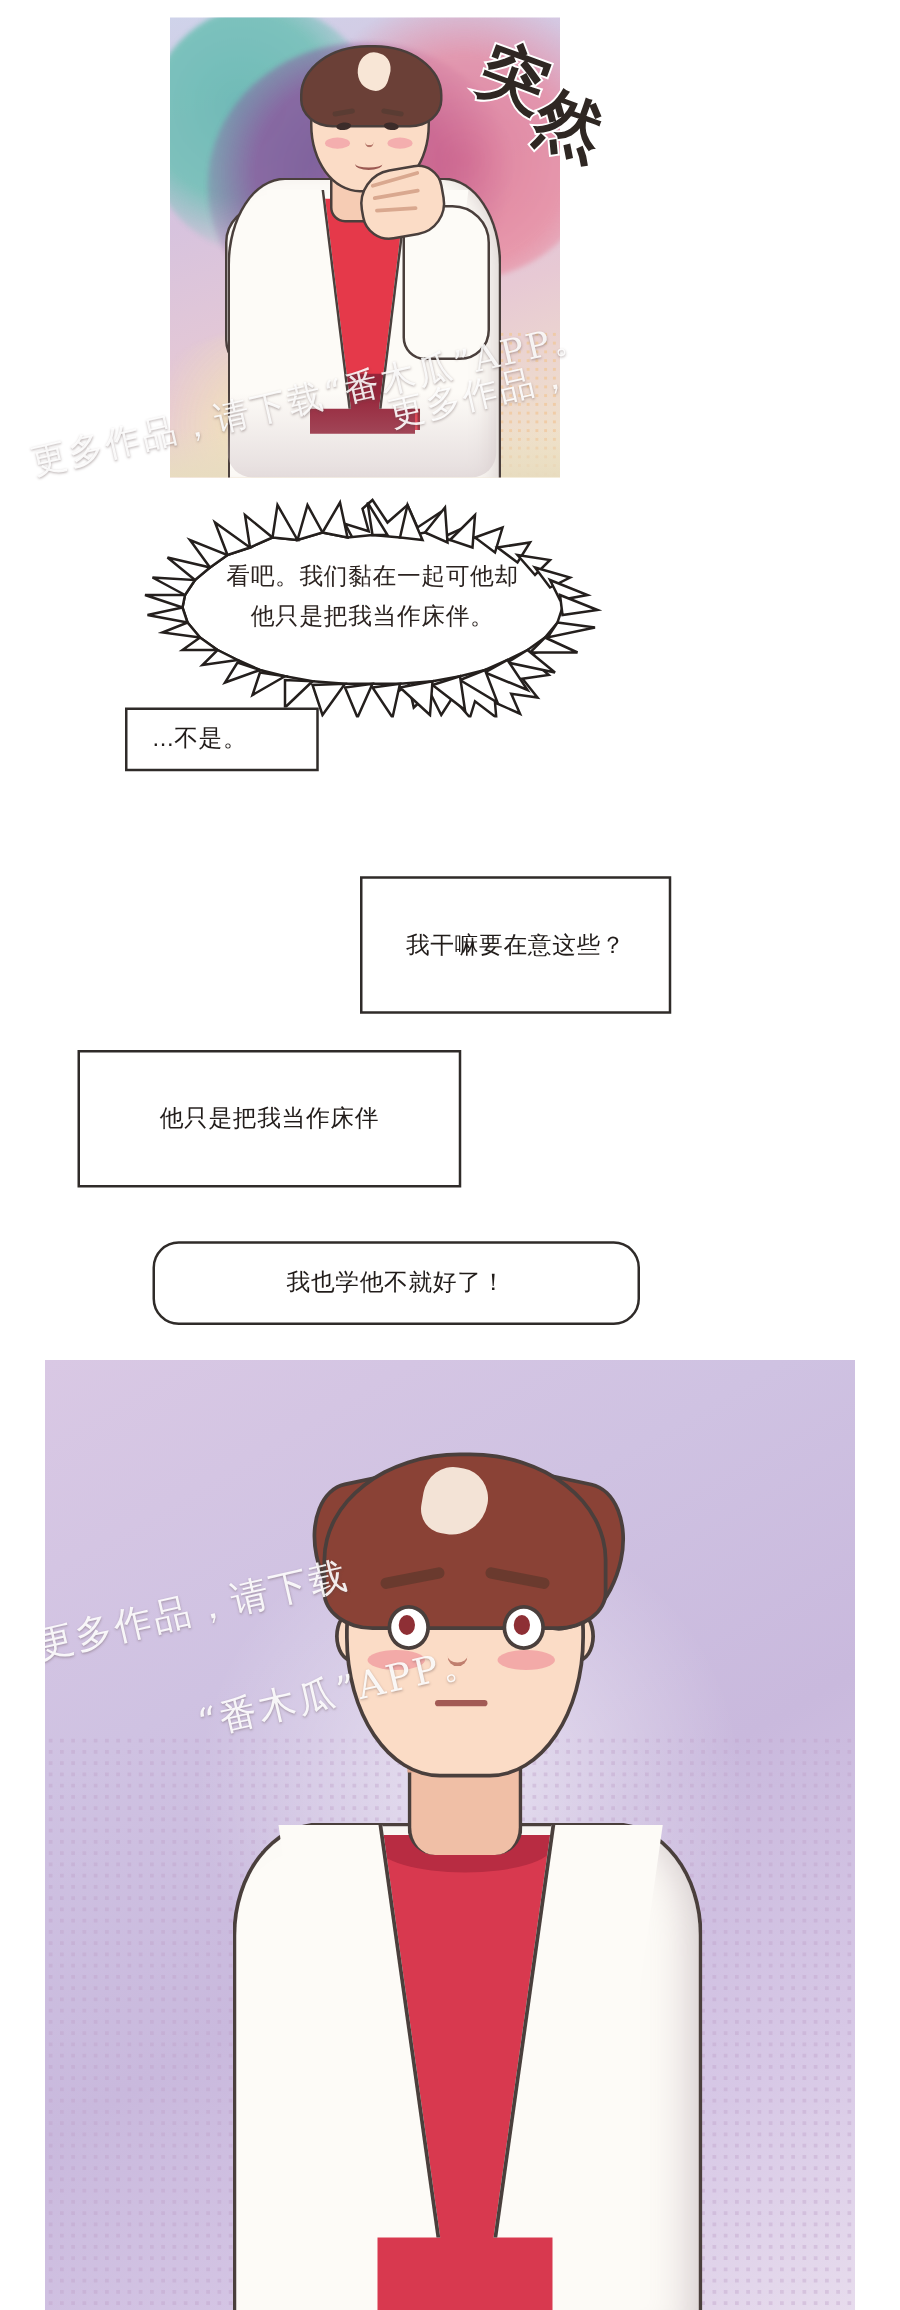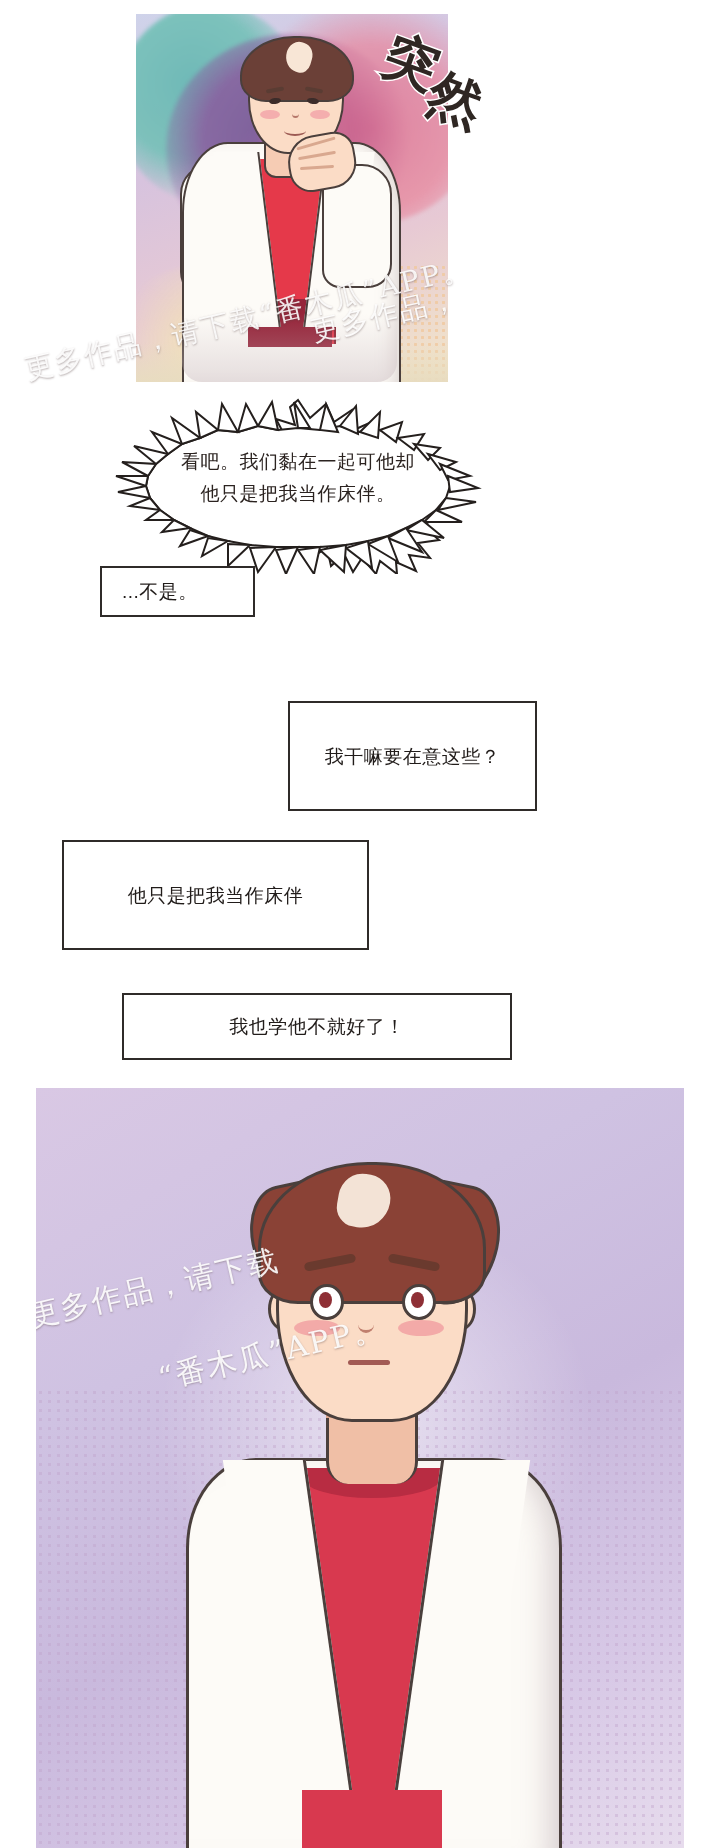--- a/index.html
+++ b/index.html
@@ -219,21 +219,21 @@
     text-align: center;
     color: #211c1a;
     font-size: 19px;
     line-height: 31px;
     letter-spacing: .5px;
     padding: 0 14px;
   }
   .box1 { left: 100px; top: 566px; width: 155px; height: 51px; justify-content: flex-start; padding-left: 20px; }
   .box2 { left: 264px; top: 701px; width: 249px; height: 110px; margin-left: 24px; }
   .box3 { left: 62px; top: 840px; width: 307px; height: 110px; }
-  .box4 { left: 122px; top: 993px; width: 390px; height: 67px; }
+  .box4 { left: 122px; top: 993px; width: 390px; height: 67px; border-radius: 21px; }
 
   
   .panel2 {
     position: absolute;
     left: 36px;
     top: 1088px;
     width: 648px;
     height: 760px;
     overflow: hidden;
     background: linear-gradient(150deg, #d9c8e4 0%, #cfc2e2 30%, #c9b9dd 55%, #d7c8e6 80%, #e7dced 100%);

